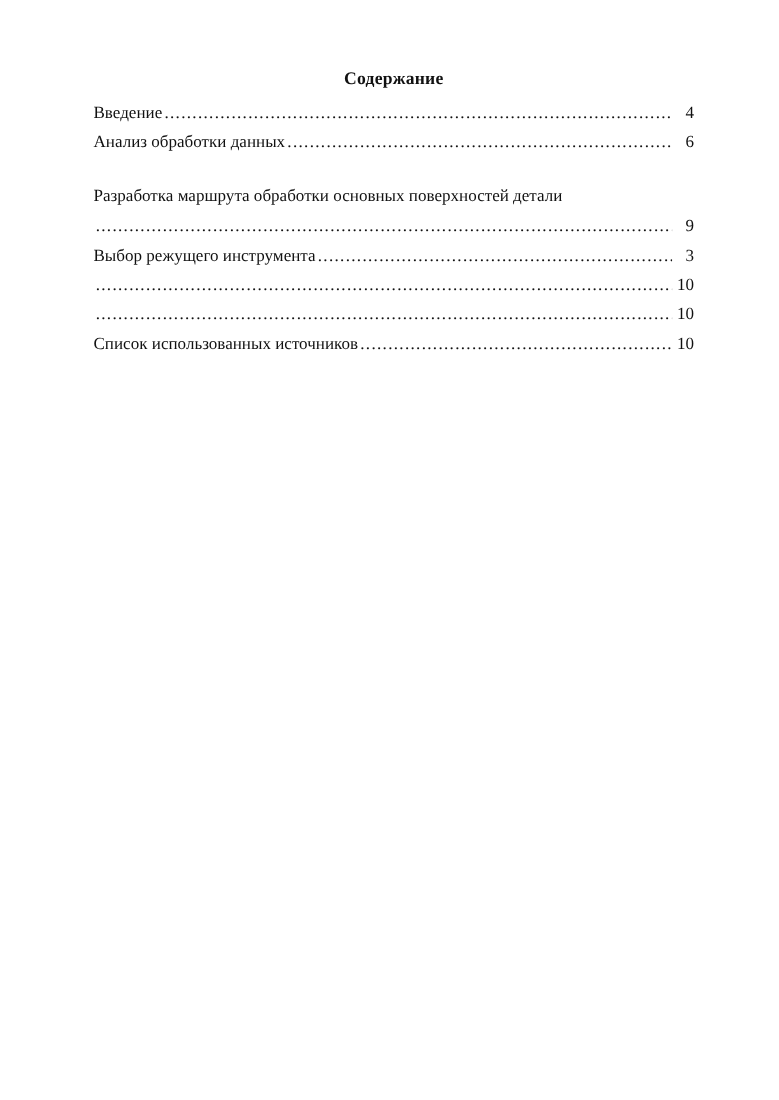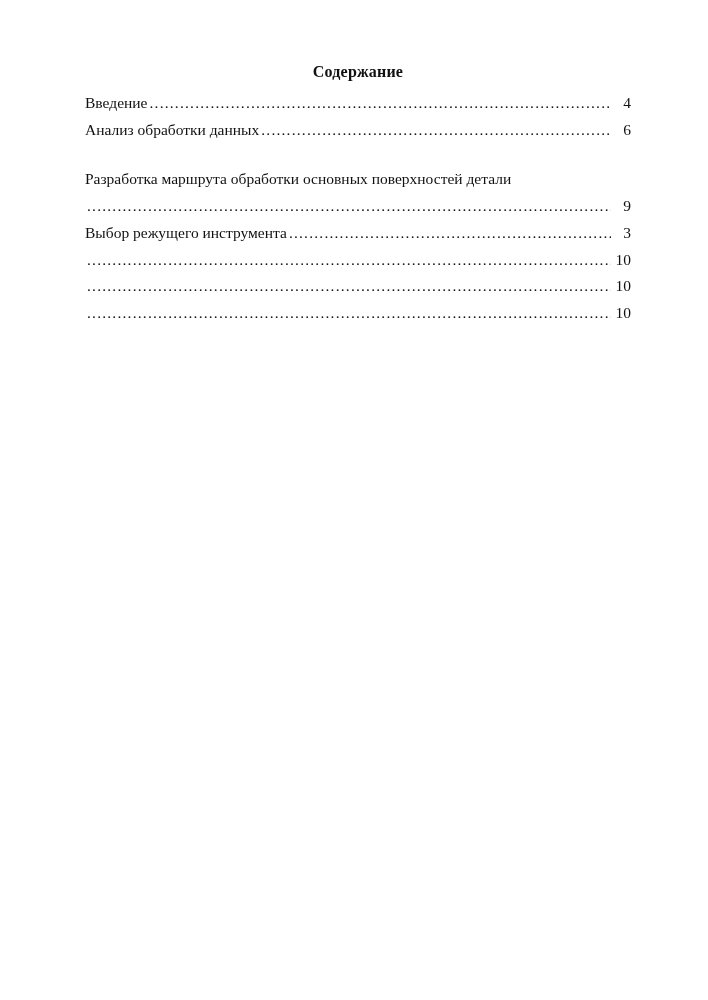--- a/index.html
+++ b/index.html
@@ -115,19 +115,20 @@
 
     <div class="toc-entry">
       <div class="toc-row">
         <span class="toc-dots"></span>
         <span class="toc-page-num">10</span>
       </div>
     </div>
 
     <div class="toc-entry">
       <div class="toc-row">
+        <span class="toc-label">Список использованных источников</span>
         <span class="toc-dots"></span>
         <span class="toc-page-num">10</span>
       </div>
     </div>
 
   </div>
 </div>
 
 </body></html>

